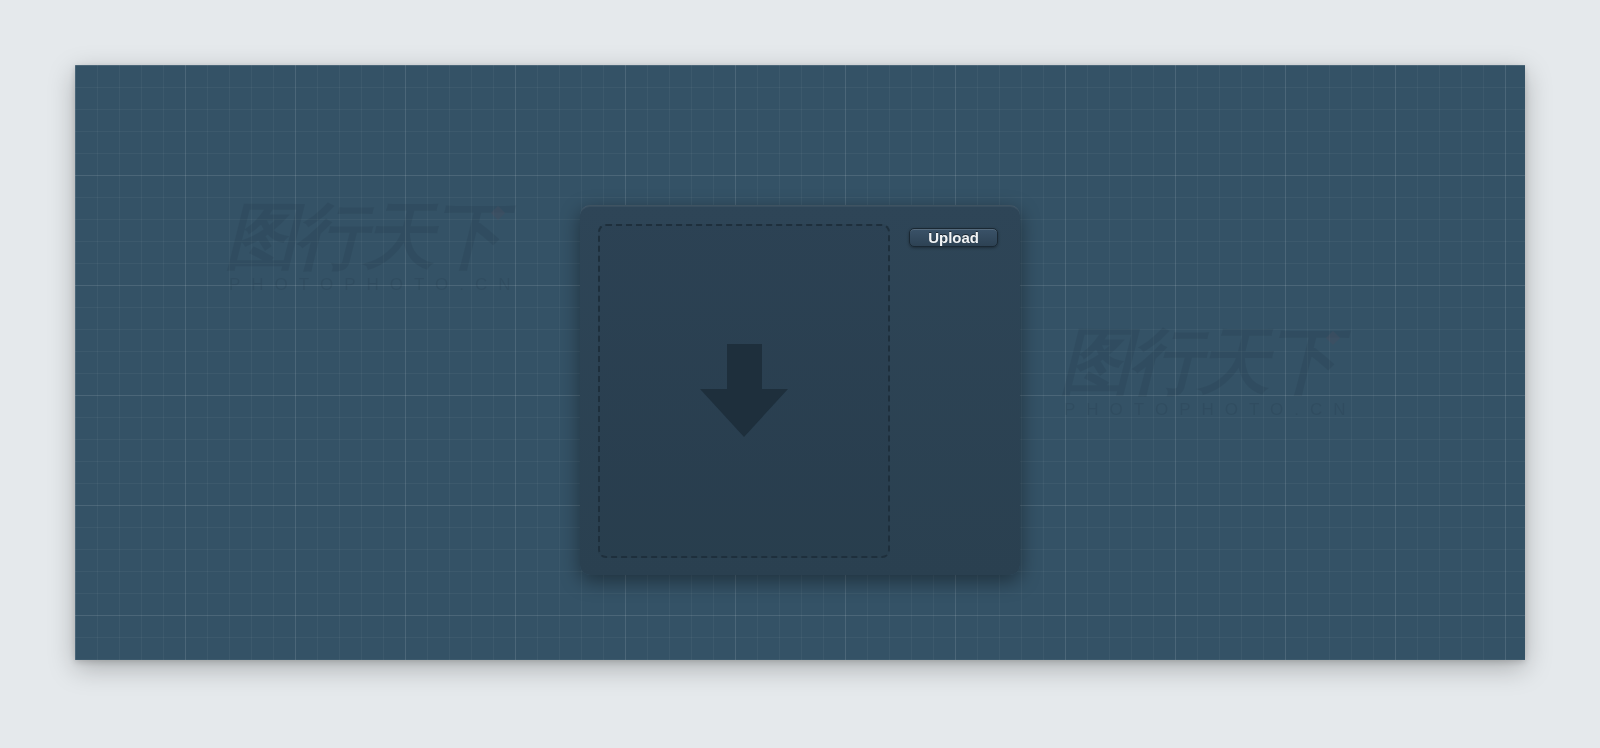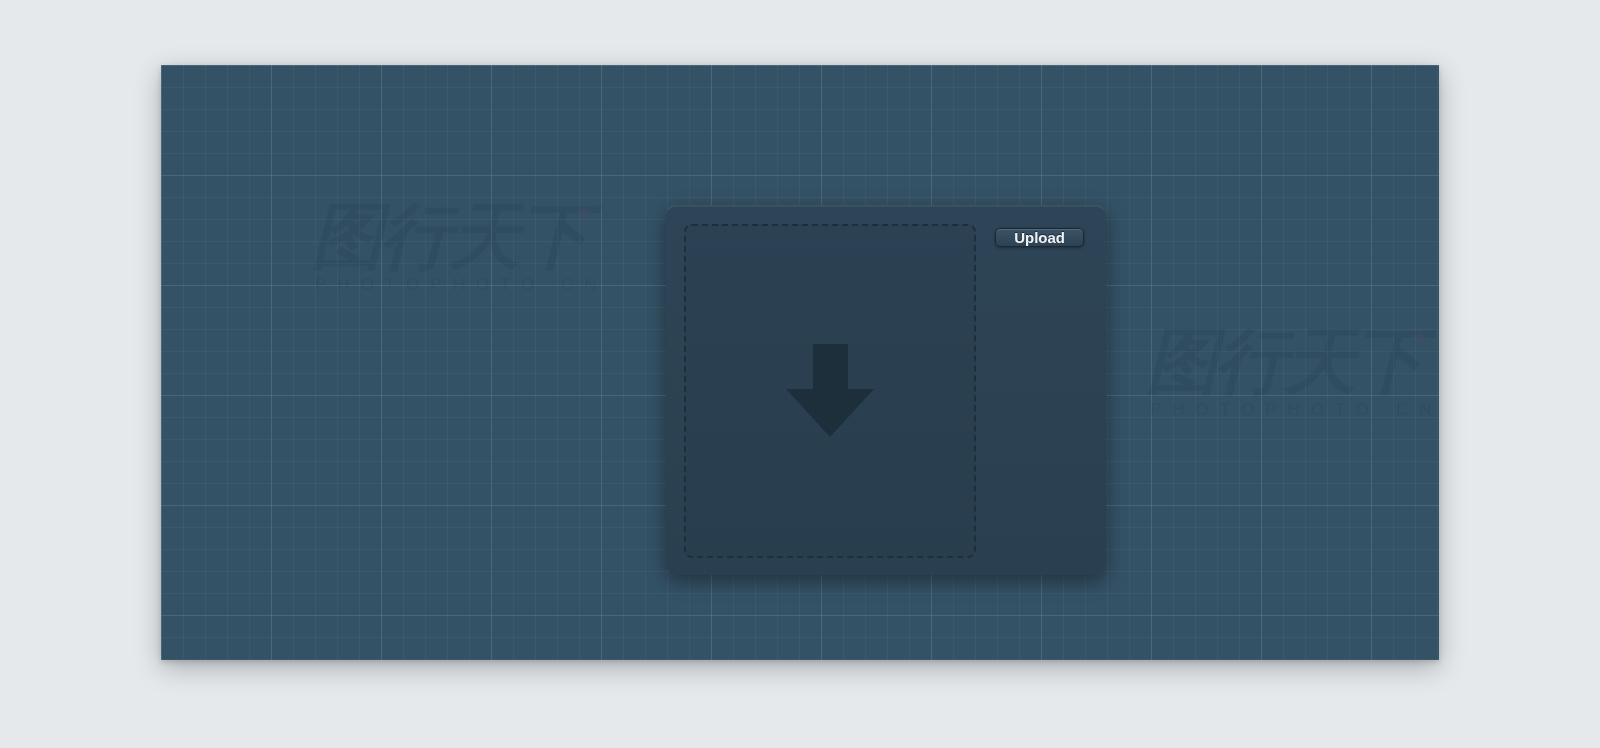--- a/index.html
+++ b/index.html
@@ -13,21 +13,21 @@
       height: 748px;
       background: #e5e9ec;
       font-family: Arial, Helvetica, sans-serif;
       display: flex;
       align-items: flex-start;
       justify-content: center;
       padding-top: 65px;
     }
     
     .canvas {
-      width: 1278px;
+      width: 1450px;
       height: 595px;
       background-color: #345266;
       background-image: 
         linear-gradient(rgba(255,255,255,0.04) 1px, transparent 1px),
         linear-gradient(90deg, rgba(255,255,255,0.04) 1px, transparent 1px),
         linear-gradient(rgba(255,255,255,0.08) 1px, transparent 1px),
         linear-gradient(90deg, rgba(255,255,255,0.08) 1px, transparent 1px);
       background-size: 22px 22px, 22px 22px, 110px 110px, 110px 110px;
       position: relative;
       box-shadow: 0 8px 25px rgba(0,0,0,0.25), 0 2px 6px rgba(0,0,0,0.15);

